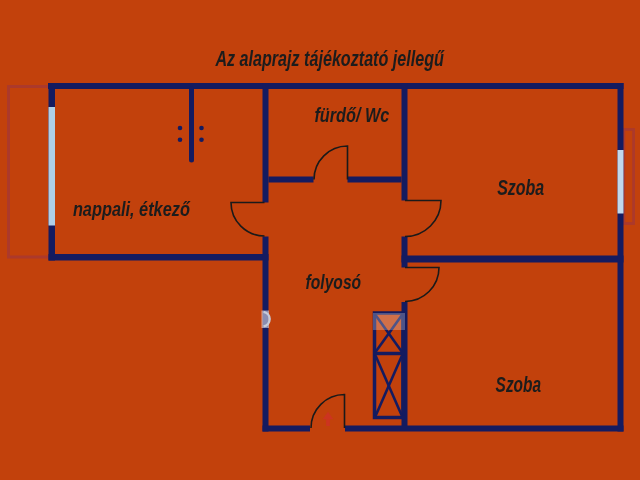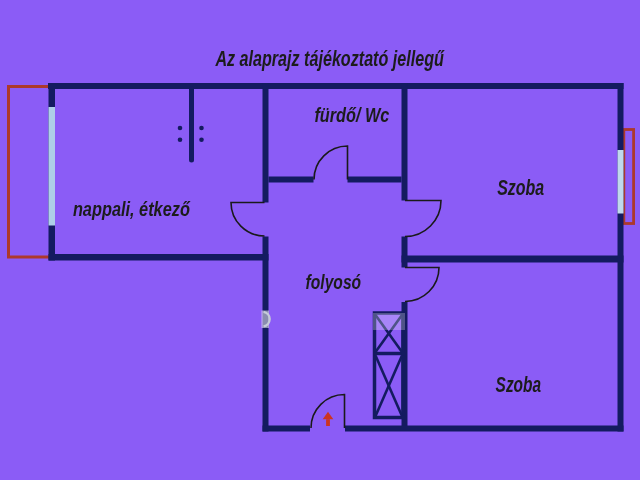--- a/index.html
+++ b/index.html
@@ -1,16 +1,16 @@
 <!DOCTYPE html>
 <html><head>
 <meta charset="utf-8">
 <style>
   html,body{margin:0;padding:0;background:#ffffff;}
-  #page{position:relative;width:640px;height:480px;background:#8b5cf6;overflow:hidden;}
+  #page{position:relative;width:640px;height:480px;background:#c2410c;overflow:hidden;}
   svg{position:absolute;left:0;top:0;}
   text{font-family:"Liberation Sans",sans-serif;font-weight:bold;font-style:italic;fill:#1c1c1c;}
 </style>
 </head>
 <body>
 <div id="page">
 <svg width="640" height="480" viewBox="0 0 640 480">
 
   <rect x="8.5" y="86.5" width="42" height="170.5" fill="none" stroke="#ac392b" stroke-width="3"></rect>
   <rect x="623.8" y="129.5" width="9.8" height="94" fill="none" stroke="#ac392b" stroke-width="2.8"></rect>

